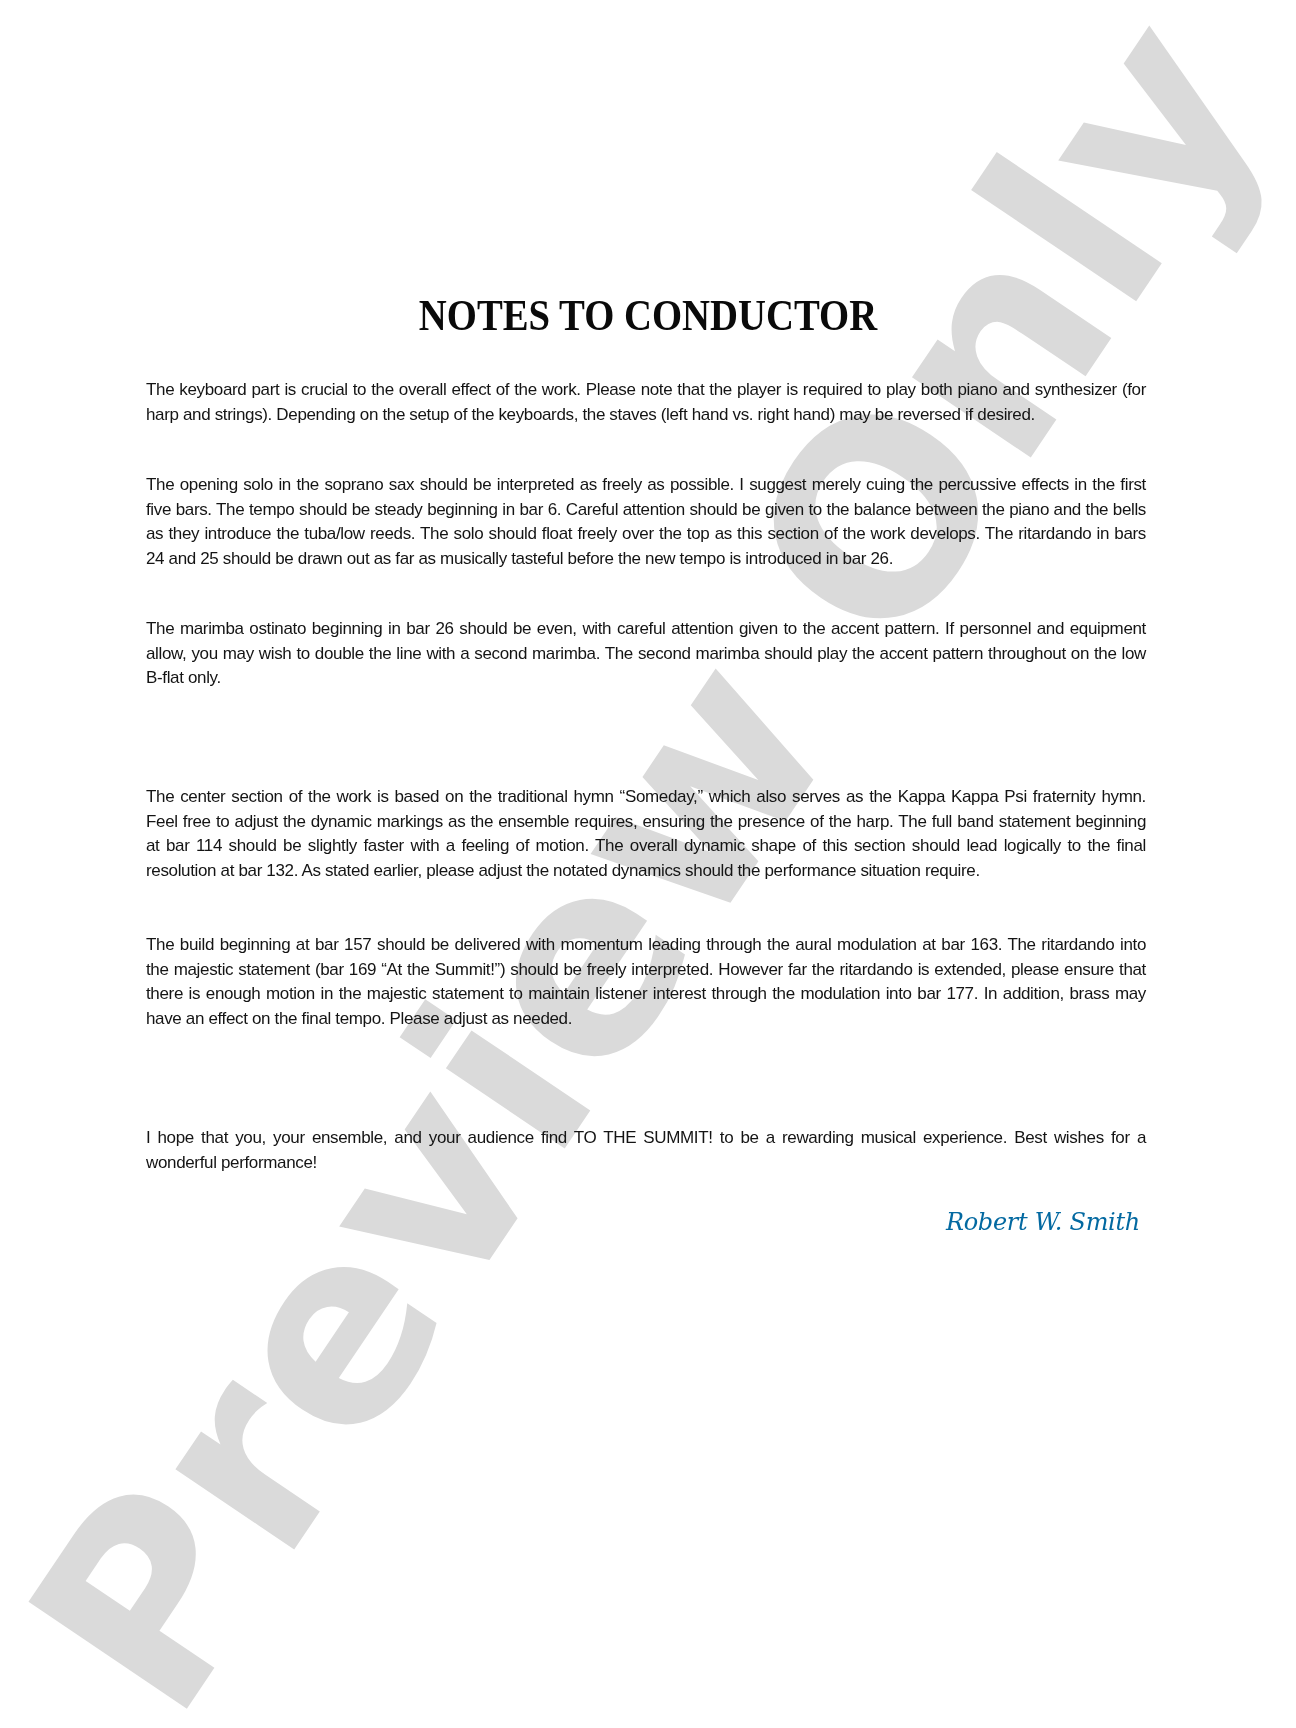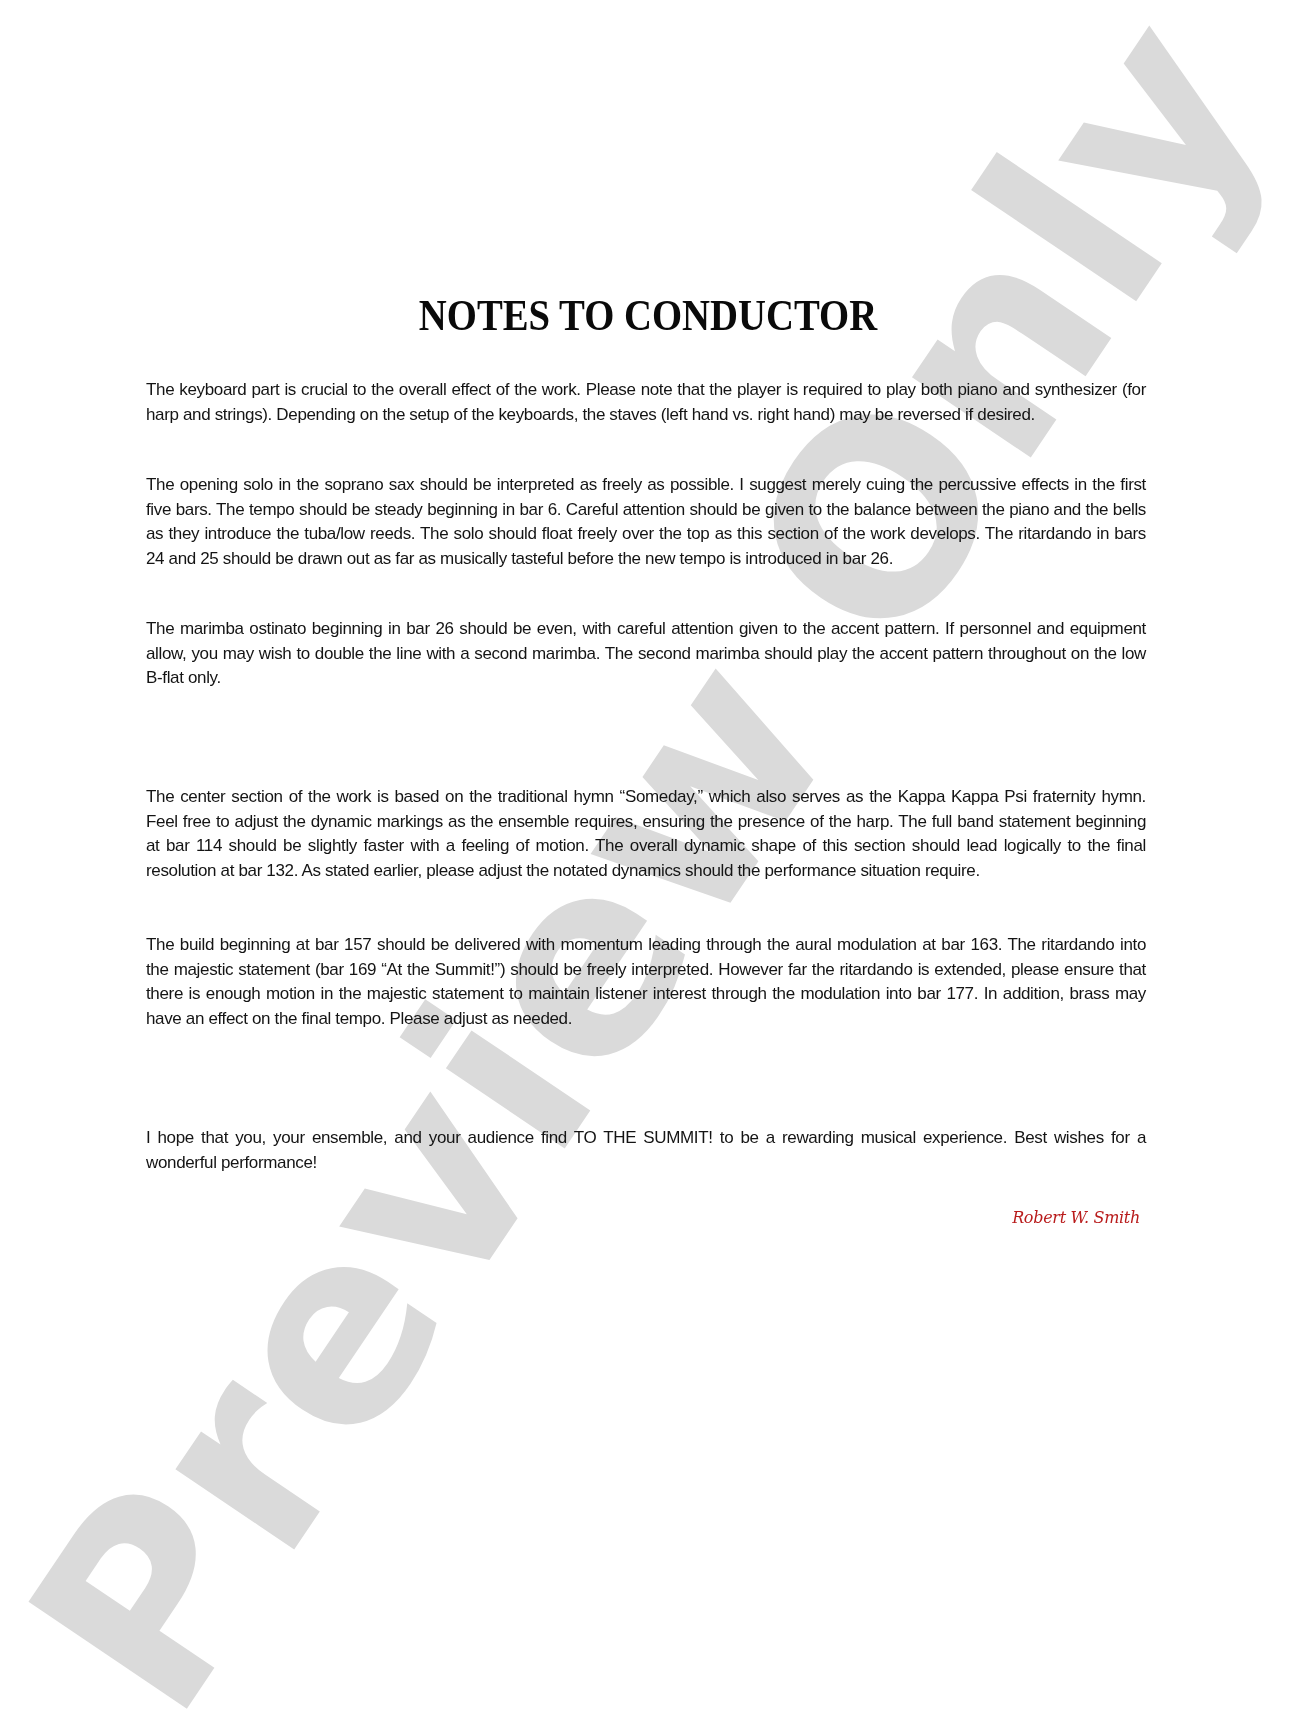--- a/index.html
+++ b/index.html
@@ -72,22 +72,22 @@
       letter-spacing: -0.35px;
       word-spacing: 0px;
       margin: 6px;
     }
     .signature {
       position: absolute;
       right: 156px;
       top: 1208px;
       font-family: "DejaVu Serif", "Liberation Serif", serif;
       font-style: italic;
-      font-size: 16px;
-      color: #b91c1c;
+      font-size: 24px;
+      color: #0369a1;
       letter-spacing: -0.3px;
       margin: 0;
     }
   </style>
 </head>
 <body>
 
 <div class="watermark">
   <div class="watermark-text">Preview Only</div>
 </div>

